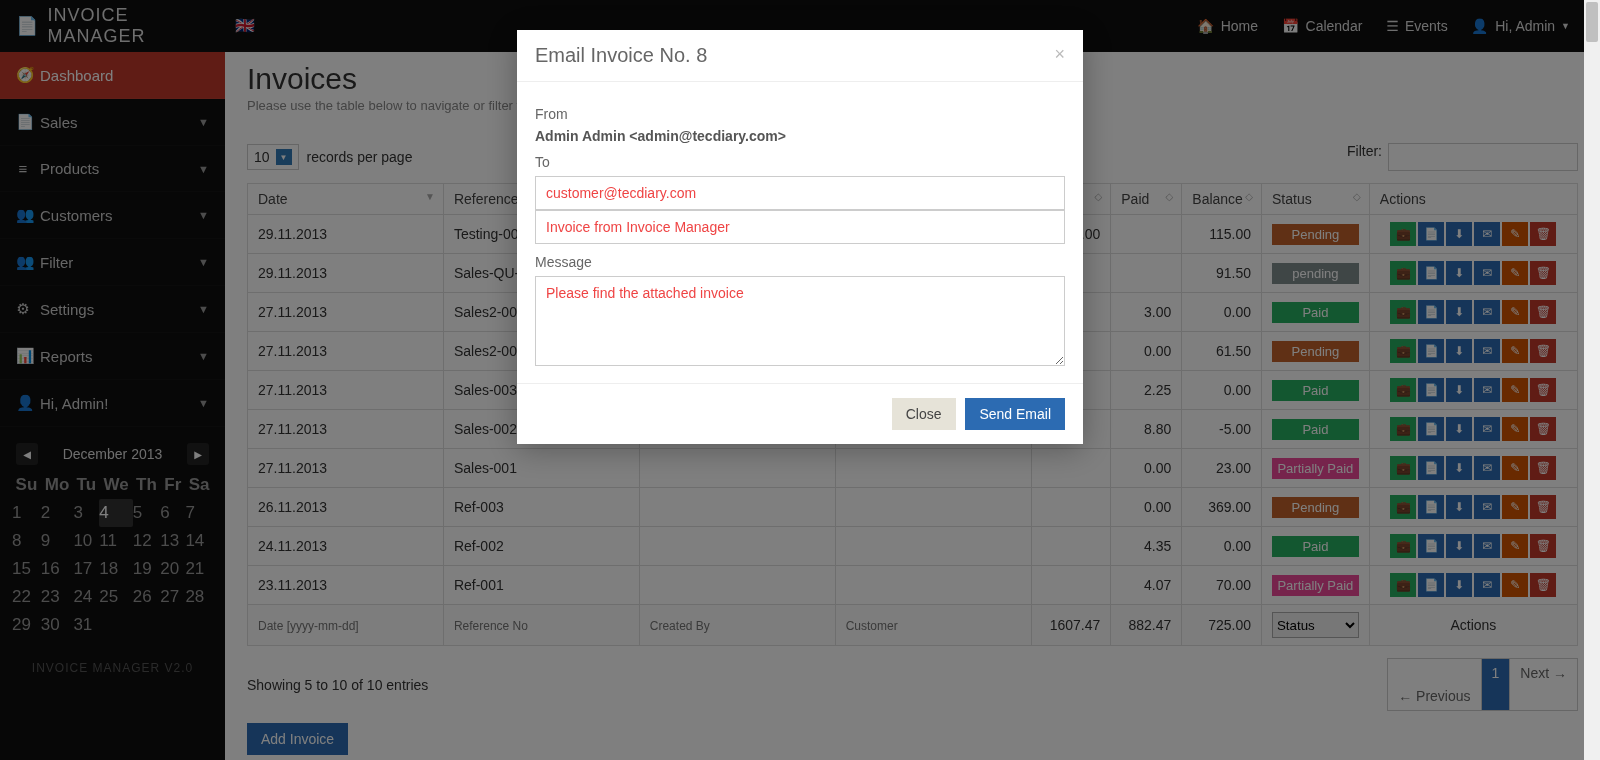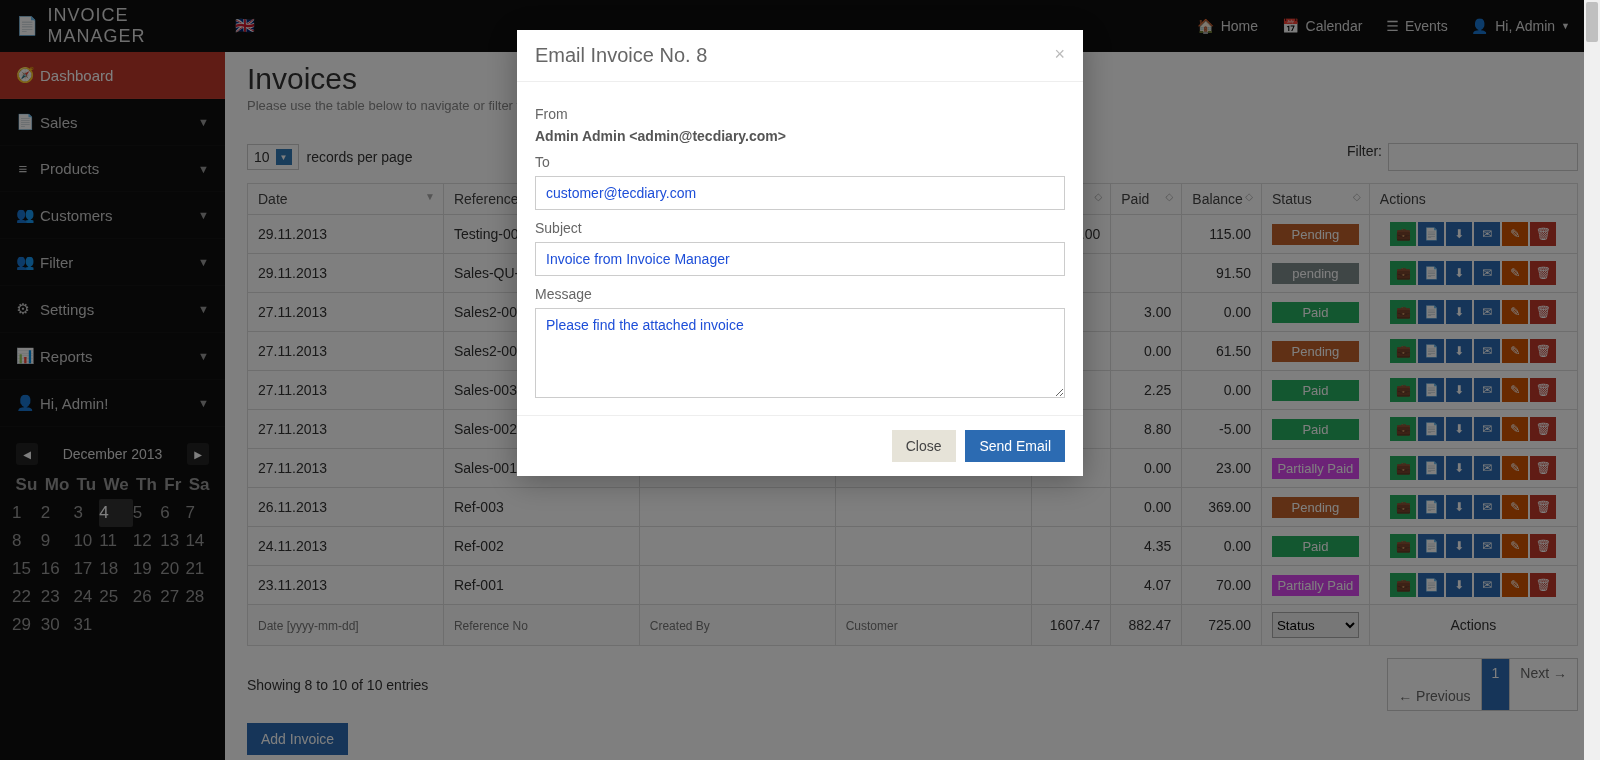--- a/index.html
+++ b/index.html
@@ -63,21 +63,21 @@
 table.data { width:100%; border-collapse:collapse; border:1px solid #ddd; font-size:14px;}
 table.data th, table.data td { border:1px solid #ddd; padding:7px 10px; text-align:left; }
 table.data th { background:#fff; font-weight:400; color:#444; position:relative;}
 table.data th .sort { position:absolute; right:8px; color:#aaa; font-size:10px;}
 table.data td.num { text-align:right; }
 table.data tfoot td { background:#fafafa; }
 .badge { display:block; text-align:center; color:#fff; padding:3px 0; font-size:13px;}
 .b-orange { background:#c0612a; }
 .b-gray { background:#7f8c8d; }
 .b-green { background:#27ae60; }
-.b-blue { background:#d946ef; }
+.b-blue { background:#ec4899; }
 .actions { display:flex; gap:2px; justify-content:center; }
 .abtn { width:26px; height:24px; color:#fff; display:flex;align-items:center;justify-content:center; font-size:12px;}
 .a-g{background:#27ae60;} .a-b{background:#2c6bb2;} .a-o{background:#d35400;} .a-r{background:#c0392b;}
 .table-foot { display:flex;align-items:center; justify-content:space-between; padding:12px 0;}
 .pager { display:flex; border:1px solid #ccc;}
 .pager span{padding:6px 10px; border-left:1px solid #ccc; color:#666;}
 .pager span:first-child{border-left:none;margin-top:23px;}
 .pager .cur{background:#2c6bb2;color:#fff;}
 .addbtn{background:#2c6bb2;color:#fff;padding:8px 14px;border:none;font-size:14px;}
 .tfoot-input { width:100%; border:none; background:transparent; font-size:12px;}
@@ -89,21 +89,21 @@
   position:absolute; top:30px; left:50%; transform:translateX(-50%);
   width:566px; background:#fff; box-shadow:0 5px 30px rgba(0,0,0,0.3);
 }
 .modal-head { padding:14px 18px; border-bottom:1px solid #eee; display:flex;}
 .modal-head h3 { font-size:20px; font-weight:400; color:#666;}
 .modal-head .x { margin-left:auto; color:#bbb; font-size:18px;}
 .modal-body { padding:14px 18px; }
 .modal-body .lbl { color:#666; font-size:14px; margin:10px 0 6px;}
 .modal-body .val { color:#555; font-weight:600; font-size:14px;}
 .modal-body input, .modal-body textarea {
-  width:100%; border:1px solid #ccc; padding:8px 10px; font-size:14px; color:#1d4ed8; font-family:inherit;
+  width:100%; border:1px solid #ccc; padding:8px 10px; font-size:14px; color:#ef4444; font-family:inherit;
 }
 .modal-body textarea { height:90px; resize:both;}
 .modal-foot { padding:14px 18px; border-top:1px solid #eee; text-align:right;}
 .modal-foot button { padding:8px 14px; font-size:14px; border:none; margin-left:6px;}
 .btn-close { background:#e6e3d8; color:#444;}
 .btn-send { background:#2c6bb2; color:#fff;}
 .icon { width:14px; display:inline-block; text-align:center;}
 
 .fake-scroll { position:absolute; right:0; top:0; bottom:0; width:16px; background:#f0f0f0;}
 .fake-scroll .thumb { position:absolute; left:2px; right:2px; top:2px; height:40px; background:#c0c0c0; border-radius:2px; }
@@ -242,20 +242,21 @@
               <td>30</td>
               <td>31</td>
               <td></td>
               <td></td>
               <td></td>
               <td></td>
             </tr>
           </tbody>
         </table>
     </div>
+    <div class="sb-footer">INVOICE MANAGER V2.0</div>
   </div>
 
   <div class="content">
     <div class="page-head">
       <h1>Invoices</h1>
       <p>Please use the table below to navigate or filter the results.</p>
     </div>
     <div class="panel">
       <div class="panel-top">
         <span class="recsel">
@@ -636,21 +637,21 @@
               <td class="num">725.00</td>
               <td><select class="tfoot-sel"><option>Status</option></select></td>
               <td>
                 <div style="text-align:center">Actions</div>
               </td>
             </tr>
           </tfoot>
       </table>
 
       <div class="table-foot">
-        <span>Showing 8 to 10 of 10 entries</span>
+        <span>Showing 5 to 10 of 10 entries</span>
         <div class="pager">
           <span>← Previous</span>
           <span class="cur">1</span>
           <span>Next →</span>
         </div>
       </div>
       <button class="addbtn">Add Invoice</button>
     </div>
   </div>
 </div>
@@ -659,21 +660,20 @@
 <div class="modal">
   <div class="modal-head">
     <h3>Email Invoice No. 8</h3>
     <span class="x">×</span>
   </div>
   <div class="modal-body">
     <div class="lbl">From</div>
     <div class="val">Admin Admin &lt;admin@tecdiary.com&gt;</div>
     <div class="lbl">To</div>
     <input value="customer@tecdiary.com" style="">
-    <div class="lbl">Subject</div>
     <input value="Invoice from Invoice Manager" style="">
     <div class="lbl">Message</div>
     <textarea id="msg" style="">Please find the attached invoice</textarea>
   </div>
   <div class="modal-foot">
     <button class="btn-close">Close</button>
     <button class="btn-send">Send Email</button>
   </div>
 </div>
 

